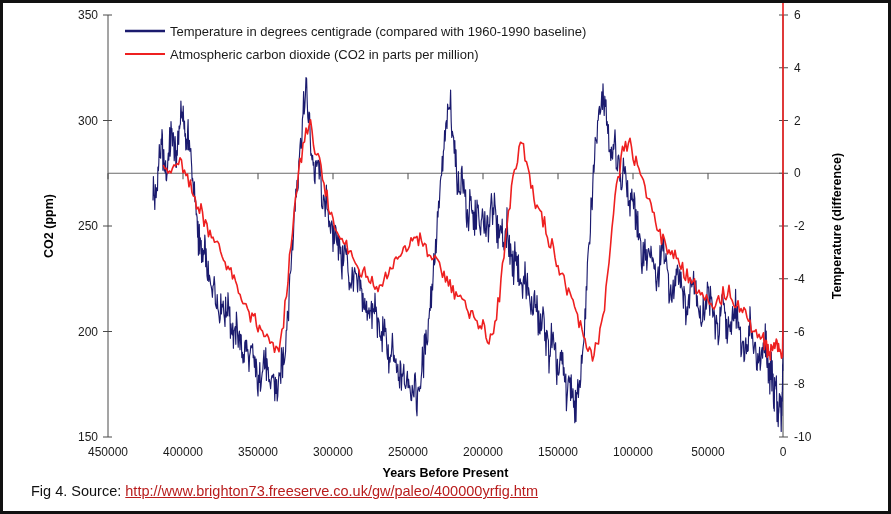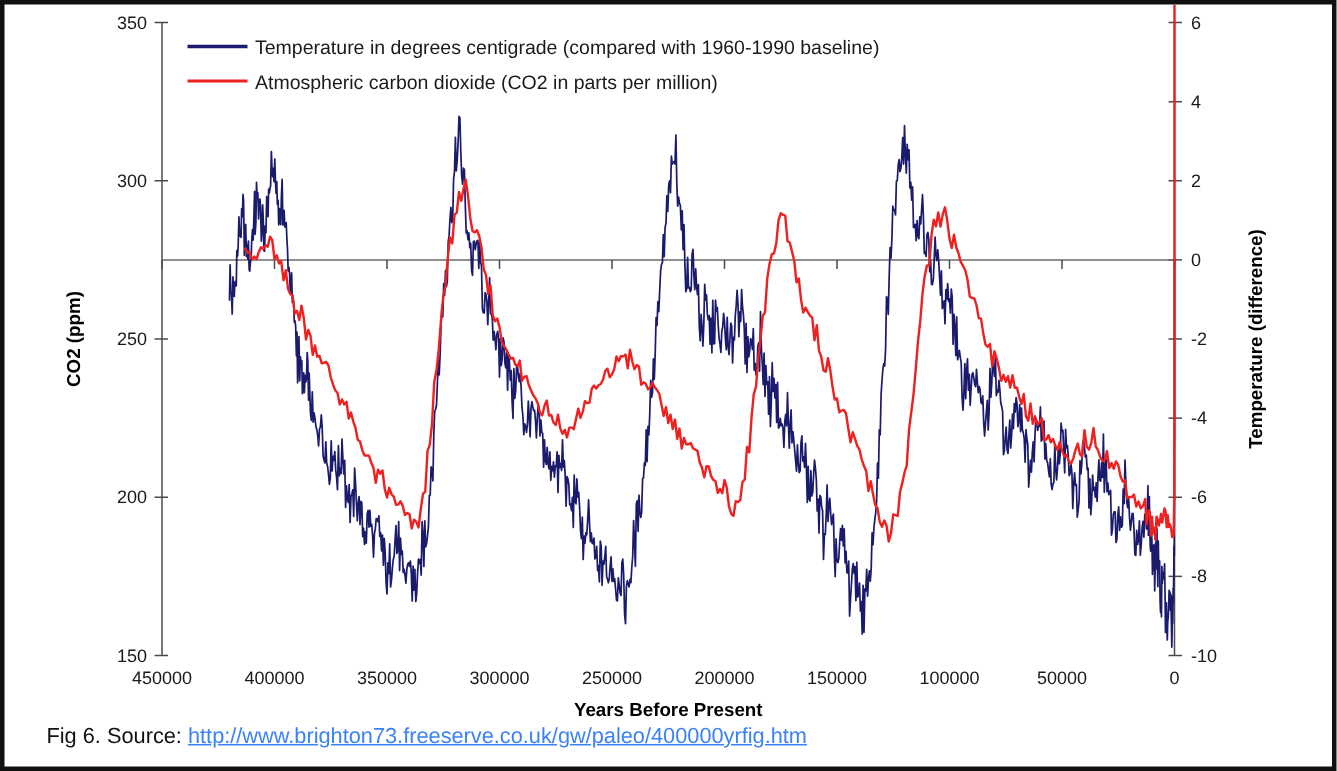--- a/index.html
+++ b/index.html
@@ -13,21 +13,21 @@
   .zeroline{stroke:#6b6b6b;stroke-width:1;}
   .ticklabel{font-family:"Liberation Sans",sans-serif;font-size:12px;fill:#1a1a1a;}
   .axtitle{font-family:"Liberation Sans",sans-serif;font-size:12.5px;font-weight:bold;fill:#000000;}
   .legtext{font-family:"Liberation Sans",sans-serif;font-size:13px;fill:#1a1a1a;}
   .series-temp{fill:none;stroke:#1b1b6e;stroke-width:1.15;stroke-linejoin:round;stroke-linecap:round;}
   .series-co2{fill:none;stroke:#ee2020;stroke-width:1.6;stroke-linejoin:round;stroke-linecap:round;}
   .legline-temp{stroke:#1b1b6e;stroke-width:2.4;}
   .legline-co2{stroke:#ee2020;stroke-width:2.0;}
   #caption{position:absolute;left:28px;top:480px;font-size:14.5px;color:#111111;
            font-family:"Liberation Sans",sans-serif;white-space:nowrap;}
-  #caption a{color:#3b82f6;text-decoration:underline;}
+  #caption a{color:#b91c1c;text-decoration:underline;}
 </style>
 </head>
 <body>
 
 <div id="frame">
   <div id="figure">
     <svg id="plot" width="885" height="475" viewBox="0 0 885 475">
         <line x1="105" y1="12" x2="105" y2="434" class="axis-line"></line>
         <line x1="100" y1="434" x2="109" y2="434" class="tick"></line>
         <text x="95" y="438" class="ticklabel" text-anchor="end">150</text>
@@ -89,16 +89,16 @@
         </defs>
         <path d="M150.0,197.0L150.4,173.5L150.9,192.5L151.3,192.5L151.8,206.4L152.3,181.6L152.7,191.0L153.2,194.6L153.6,185.0L154.1,184.4L154.5,187.6L154.9,164.0L155.4,167.7L155.8,160.0L156.3,141.6L156.8,154.5L157.2,154.5L157.7,155.2L158.1,136.2L158.6,141.5L159.0,126.6L159.4,131.3L159.9,167.2L160.3,153.4L160.8,146.6L161.3,168.0L161.7,160.0L162.2,169.8L162.6,157.7L163.1,176.7L163.5,177.8L163.9,172.4L164.4,169.2L164.8,157.7L165.3,150.0L165.8,157.1L166.2,144.0L166.7,124.6L167.1,153.2L167.6,145.5L168.0,118.6L168.4,127.1L168.9,125.6L169.4,143.0L169.8,130.5L170.3,129.7L170.7,135.1L171.2,157.7L171.6,151.6L172.1,133.5L172.5,143.1L172.9,164.2L173.4,164.4L173.8,147.6L174.3,152.3L174.8,128.0L175.2,139.7L175.7,141.4L176.1,123.1L176.6,125.6L177.0,122.3L177.4,121.0L177.9,98.1L178.3,108.1L178.8,115.0L179.3,109.2L179.7,118.1L180.2,103.1L180.6,117.0L181.1,125.9L181.5,118.0L181.9,133.2L182.4,130.6L182.8,146.9L183.3,136.1L183.8,145.0L184.2,146.7L184.6,127.8L185.1,116.6L185.6,147.0L186.0,145.5L186.4,137.3L186.9,148.3L187.3,146.5L187.8,145.5L188.3,156.8L188.7,163.8L189.1,177.6L189.6,175.3L190.1,180.1L190.5,192.5L190.9,191.2L191.4,178.9L191.9,198.7L192.3,195.4L192.8,198.9L193.2,211.7L193.6,210.8L194.1,214.3L194.6,234.2L195.0,218.4L195.4,252.2L195.9,237.9L196.3,221.4L196.8,250.9L197.3,234.9L197.7,239.3L198.2,237.5L198.6,259.5L199.1,254.9L199.5,245.6L199.9,258.8L200.4,247.3L200.8,251.7L201.3,250.0L201.8,232.1L202.2,237.6L202.7,263.7L203.1,245.7L203.6,260.9L204.0,272.8L204.6,277.3L205.2,258.2L205.8,278.5L206.4,272.2L207.0,275.9L207.6,281.4L208.2,283.3L208.8,287.1L209.4,294.3L210.0,283.1L210.6,281.6L211.2,273.6L211.8,281.8L212.4,301.0L213.0,303.6L213.6,305.6L214.2,291.5L214.8,305.7L215.4,308.1L216.0,313.1L216.6,319.9L217.2,315.7L217.8,290.9L218.4,310.9L219.0,301.3L219.6,303.9L220.2,298.0L220.8,310.1L221.4,315.4L222.0,323.5L222.6,294.1L223.2,314.1L223.8,309.2L224.4,312.8L225.0,289.7L225.6,303.1L226.2,313.0L226.8,303.9L227.4,335.3L228.0,320.9L228.6,330.3L229.2,331.9L229.8,320.0L230.4,345.3L231.0,327.9L231.6,326.2L232.2,323.6L232.8,341.3L233.4,309.1L234.0,318.8L234.6,331.9L235.2,344.2L235.8,332.4L236.4,328.1L237.0,346.7L237.6,331.3L238.2,332.1L238.8,354.6L239.4,349.3L240.0,360.0L240.6,351.6L241.2,359.1L241.8,339.6L242.4,337.3L243.0,348.5L243.6,337.2L244.2,347.9L244.8,346.6L245.4,354.1L246.0,368.5L246.6,352.9L247.2,349.6L247.8,342.8L248.4,342.9L249.0,344.8L249.6,340.9L250.2,354.6L250.8,352.3L251.4,364.3L252.0,353.8L252.6,373.8L253.2,356.1L253.8,365.7L254.4,385.7L255.0,393.0L255.6,372.2L256.2,379.4L256.8,359.6L257.4,388.3L258.0,383.6L258.6,375.5L259.2,370.0L259.8,367.5L260.4,356.7L261.0,347.4L261.6,366.0L262.2,363.9L262.8,344.7L263.4,377.4L264.0,355.7L264.6,366.7L265.2,364.4L265.8,378.6L266.4,376.5L267.0,380.4L267.6,385.8L268.2,376.9L268.8,373.1L269.4,372.2L270.0,374.6L270.6,371.0L271.2,379.1L271.8,397.7L272.4,374.4L273.0,390.4L273.6,376.6L274.2,398.0L274.8,392.6L275.4,378.7L276.0,369.7L276.6,372.6L277.2,370.0L277.8,380.4L278.4,344.8L279.0,352.8L279.6,374.6L280.2,344.3L280.8,361.6L281.4,359.3L282.0,354.3L282.6,348.3L283.2,327.5L283.8,327.0L284.4,308.2L285.0,310.6L285.6,317.6L286.2,286.6L286.8,271.3L287.4,270.0L288.0,267.0L288.6,252.2L289.2,237.0L289.8,247.0L290.4,233.8L291.0,215.2L291.6,201.0L292.2,208.2L292.8,186.1L293.4,194.0L294.0,177.3L294.6,188.0L295.2,184.7L295.8,158.3L296.4,154.1L297.0,142.7L297.6,135.3L298.2,145.4L298.8,143.4L299.4,116.3L300.0,111.4L300.6,88.6L301.2,110.9L301.8,104.0L302.4,91.9L303.0,74.6L303.6,75.5L304.2,98.4L304.8,114.4L305.4,119.7L306.0,109.0L306.6,110.3L307.2,133.7L307.8,152.3L308.4,150.9L309.0,156.8L309.6,152.3L310.2,162.2L310.8,159.3L311.4,177.3L312.0,180.6L312.6,158.0L313.2,157.7L313.8,163.5L314.4,159.9L315.0,157.4L315.6,157.3L316.2,176.0L316.8,158.6L317.4,171.4L318.0,174.4L318.6,202.8L319.2,205.5L319.8,205.7L320.4,192.1L321.0,193.3L321.6,198.6L322.2,213.5L322.8,196.4L323.4,182.1L324.0,206.0L324.6,206.5L325.2,209.2L325.8,223.8L326.4,218.1L327.0,222.6L327.6,230.2L328.2,220.0L328.8,217.9L329.4,222.6L330.0,248.4L330.6,222.8L331.2,240.7L331.8,236.1L332.4,222.3L333.0,224.9L333.6,239.1L334.2,242.2L334.8,231.8L335.4,257.1L336.0,233.3L336.6,237.8L337.2,250.6L337.8,244.0L338.4,265.0L339.0,276.0L339.6,242.8L340.2,262.6L340.8,257.5L341.4,241.2L342.0,240.9L342.6,248.2L343.2,251.4L343.8,245.7L344.4,254.9L345.0,268.8L345.6,274.0L346.2,286.8L346.8,279.5L347.4,281.1L348.0,285.2L348.6,280.0L349.2,264.4L349.8,274.1L350.4,288.2L351.0,269.4L351.6,264.7L352.2,268.3L352.8,270.8L353.4,270.6L354.0,277.6L354.6,289.0L355.2,276.1L355.8,266.6L356.4,269.0L357.0,287.6L357.6,277.1L358.2,285.1L358.8,286.0L359.4,308.5L360.0,290.3L360.6,304.4L361.2,306.6L361.8,295.3L362.4,306.0L363.0,309.5L363.6,298.2L364.2,317.2L364.8,307.9L365.4,310.7L366.0,304.9L366.6,315.1L367.2,307.6L367.8,308.0L368.4,298.3L369.0,325.4L369.6,300.5L370.2,308.8L370.8,305.9L371.4,310.7L372.0,290.2L372.6,308.5L373.2,304.0L373.8,313.9L374.4,334.5L375.0,314.8L375.6,316.2L376.2,319.7L376.8,333.6L377.4,333.0L378.0,337.5L378.6,328.5L379.2,348.6L379.8,313.7L380.4,330.8L381.0,332.9L381.6,316.2L382.2,328.4L382.8,325.3L383.4,335.2L384.0,350.5L384.6,356.1L385.2,341.7L385.8,370.0L386.4,354.4L387.0,359.1L387.6,352.1L388.2,353.5L388.8,343.7L389.4,330.3L390.0,345.0L390.6,358.1L391.2,352.3L391.8,359.2L392.4,359.5L393.0,355.7L393.6,369.6L394.2,367.6L394.8,361.2L395.4,377.5L396.0,374.3L396.6,385.0L397.2,357.8L397.8,361.3L398.4,387.2L399.0,371.1L399.6,373.1L400.2,368.3L400.8,361.2L401.4,381.1L402.0,383.2L402.6,385.5L403.2,382.5L403.8,373.7L404.4,368.3L405.0,384.6L405.6,376.2L406.2,384.7L406.8,382.8L407.4,389.7L408.0,397.2L408.6,397.6L409.2,382.3L409.8,387.0L410.4,392.2L411.0,394.0L411.6,372.0L412.2,369.8L412.8,380.7L413.4,406.5L414.0,412.8L414.6,388.0L415.2,384.1L415.8,386.2L416.4,388.3L417.0,383.3L417.6,385.4L418.2,375.0L418.8,368.0L419.4,344.0L420.0,358.4L420.6,374.6L421.2,333.0L421.8,330.8L422.4,351.2L423.0,327.1L423.6,338.5L424.2,342.0L424.8,337.9L425.4,316.0L426.0,315.6L426.6,305.5L427.2,307.4L427.8,283.5L428.4,304.7L429.0,281.2L429.6,287.0L430.2,272.0L430.8,250.5L431.4,261.9L432.0,258.8L432.6,236.3L433.2,249.8L433.8,233.0L434.4,208.7L435.0,214.0L435.6,198.0L436.2,204.8L436.8,190.6L437.4,177.8L438.0,173.2L438.6,172.1L439.2,153.4L439.8,168.1L440.4,148.4L441.0,145.8L441.6,127.5L442.2,137.9L442.8,120.4L443.4,117.5L444.0,125.5L444.6,101.1L445.2,106.5L445.8,105.2L446.4,104.7L447.0,106.3L447.6,87.0L448.2,118.7L448.8,134.4L449.4,128.4L450.0,132.5L450.6,134.1L451.2,150.2L451.8,137.5L452.4,163.4L453.0,146.7L453.6,173.6L454.2,191.5L454.8,189.5L455.4,168.6L456.0,188.9L456.6,188.6L457.2,191.4L457.8,190.0L458.4,166.4L459.0,163.2L459.6,180.7L460.2,190.1L460.8,176.3L461.4,187.8L462.0,193.5L462.6,186.8L463.2,214.6L463.8,224.2L464.4,206.6L465.0,214.7L465.6,227.7L466.2,213.4L466.8,186.6L467.4,197.1L468.0,193.5L468.6,206.6L469.2,210.3L469.8,207.4L470.4,226.5L471.0,209.0L471.6,232.2L472.2,197.2L472.8,226.2L473.4,226.1L474.0,197.0L474.6,204.6L475.2,202.0L475.8,213.7L476.4,222.5L477.0,226.4L477.6,232.0L478.2,217.8L478.8,215.0L479.4,205.9L480.0,211.3L480.6,223.0L481.2,230.1L481.8,208.5L482.4,227.5L483.0,233.5L483.6,223.5L484.2,212.4L484.8,214.4L485.4,239.0L486.0,221.9L486.6,223.6L487.2,207.5L487.8,200.6L488.4,190.6L489.0,199.9L489.6,221.4L490.2,204.9L490.8,211.4L491.4,190.1L492.0,201.2L492.6,206.7L493.2,216.4L493.8,239.6L494.4,212.5L495.0,245.3L495.6,221.4L496.2,234.9L496.8,230.6L497.4,222.7L498.0,224.2L498.6,229.9L499.2,216.0L499.8,243.7L500.4,239.3L501.0,246.9L501.6,245.9L502.2,228.2L502.8,225.5L503.4,244.4L504.0,204.7L504.6,229.8L505.2,239.2L505.8,253.5L506.4,232.4L507.0,261.3L507.6,240.8L508.2,253.2L508.8,251.6L509.4,273.1L510.0,248.0L510.6,281.4L511.2,264.9L511.8,238.8L512.4,257.9L513.0,249.2L513.6,262.3L514.2,253.4L514.8,278.6L515.4,251.9L516.0,282.4L516.6,281.5L517.2,275.9L517.8,280.7L518.4,279.7L519.0,282.6L519.6,295.3L520.2,277.7L520.8,273.2L521.4,281.0L522.0,258.8L522.6,278.8L523.2,295.8L523.8,279.5L524.4,270.3L525.0,292.2L525.6,284.7L526.2,290.3L526.8,297.4L527.4,304.1L528.0,311.2L528.6,293.5L529.2,305.6L529.8,312.1L530.4,310.7L531.0,292.1L531.6,287.5L532.2,304.4L532.8,301.6L533.4,308.6L534.0,292.6L534.6,308.7L535.2,332.0L535.8,307.9L536.4,329.6L537.0,331.0L537.6,310.8L538.2,327.7L538.8,325.4L539.4,313.8L540.0,303.8L540.6,308.9L541.2,316.4L541.8,337.6L542.4,329.7L543.0,352.4L543.6,327.3L544.2,328.3L544.8,335.1L545.4,337.4L546.0,369.9L546.6,352.9L547.2,353.3L547.8,340.5L548.4,320.3L549.0,344.6L549.6,333.4L550.2,329.2L550.8,339.5L551.4,346.8L552.0,342.3L552.6,339.7L553.2,366.0L553.8,381.5L554.4,356.2L555.0,371.0L555.6,372.1L556.2,369.3L556.8,357.9L557.4,349.4L558.0,357.2L558.6,347.3L559.2,360.9L559.8,349.5L560.4,372.2L561.0,364.5L561.6,378.7L562.2,379.1L562.8,371.1L563.4,407.7L564.0,396.3L564.6,386.8L565.2,376.5L565.8,372.8L566.4,379.3L567.0,374.8L567.6,397.4L568.2,371.8L568.8,395.0L569.4,393.4L570.0,385.7L570.6,404.3L571.2,398.1L571.8,419.7L572.4,387.3L573.0,418.5L573.6,389.5L574.2,390.9L574.8,376.6L575.4,394.4L576.0,383.0L576.6,377.5L577.2,384.5L577.8,376.1L578.4,352.2L579.0,360.2L579.6,349.1L580.2,343.4L580.8,338.9L581.4,331.4L582.0,305.8L582.6,315.8L583.2,283.5L583.8,287.0L584.4,259.9L585.0,250.7L585.6,243.0L586.2,239.4L586.8,241.0L587.4,229.3L588.0,194.8L588.6,196.2L589.2,206.6L589.8,180.9L590.4,162.1L591.0,169.1L591.6,156.4L592.2,134.4L592.8,136.9L593.4,137.1L594.0,140.3L594.6,117.8L595.2,117.3L595.8,107.0L596.4,103.4L597.0,111.4L597.6,109.2L598.2,102.2L598.8,88.8L599.4,106.4L600.0,80.8L600.6,100.0L601.2,112.5L601.8,93.2L602.4,103.5L603.0,96.9L603.6,122.2L604.2,118.6L604.8,130.4L605.4,121.6L606.0,148.6L606.6,148.4L607.2,146.6L607.8,157.5L608.4,144.0L609.0,154.3L609.6,156.1L610.2,141.5L610.8,146.3L611.4,136.8L612.0,126.8L612.6,141.4L613.2,166.0L613.8,165.1L614.4,167.9L615.0,153.3L615.6,152.0L616.2,156.6L616.8,178.1L617.4,170.8L618.0,186.4L618.6,186.8L619.2,183.4L619.8,169.9L620.4,155.1L621.0,167.0L621.6,170.7L622.2,163.5L622.8,170.8L623.4,181.9L624.0,193.8L624.6,177.5L625.2,202.6L625.8,201.9L626.4,197.5L627.0,212.9L627.6,190.1L628.2,196.7L628.8,186.1L629.4,198.0L630.0,196.2L630.6,205.8L631.2,189.7L631.8,195.3L632.4,226.5L633.0,206.5L633.6,214.8L634.2,234.0L634.8,208.3L635.4,236.8L636.0,234.1L636.6,230.5L637.2,235.2L637.8,238.7L638.4,262.4L639.0,270.4L639.6,258.9L640.2,239.4L640.8,262.8L641.4,243.5L642.0,236.2L642.6,257.1L643.2,246.6L643.8,267.2L644.4,256.0L645.0,246.8L645.6,245.5L646.2,248.9L646.8,253.1L647.4,254.8L648.0,243.2L648.6,252.2L649.2,258.8L649.8,254.7L650.4,256.8L651.0,265.4L651.6,266.2L652.2,260.9L652.8,278.4L653.4,287.7L654.0,279.1L654.6,271.4L655.2,263.9L655.8,283.7L656.4,271.2L657.0,242.6L657.6,261.8L658.2,252.2L658.8,236.8L659.4,243.2L660.0,247.9L660.6,234.9L661.2,260.7L661.8,257.2L662.4,258.5L663.0,250.5L663.6,257.2L664.2,265.8L664.8,268.0L665.4,271.1L666.0,300.1L666.6,297.2L667.2,288.4L667.8,281.8L668.4,296.7L669.0,299.3L669.6,287.2L670.2,277.0L670.8,295.6L671.4,287.2L672.0,273.0L672.6,282.8L673.2,266.0L673.8,271.8L674.4,262.0L675.0,265.9L675.6,281.4L676.2,276.9L676.8,266.7L677.4,284.8L678.0,269.1L678.6,283.3L679.2,285.6L679.8,289.2L680.4,305.2L681.0,283.4L681.6,289.4L682.2,293.4L682.8,321.7L683.4,312.2L684.0,303.8L684.6,311.8L685.2,298.6L685.8,291.5L686.4,304.9L687.0,286.9L687.6,275.9L688.2,277.9L688.8,283.9L689.4,280.5L690.0,281.3L690.6,268.3L691.2,291.1L691.8,289.9L692.4,279.0L693.0,277.7L693.6,303.0L694.2,292.8L694.8,304.1L695.4,305.4L696.0,310.4L696.6,314.9L697.2,302.8L697.8,319.9L698.4,323.4L699.0,319.4L699.6,318.7L700.2,293.5L700.8,309.6L701.4,317.0L702.0,308.9L702.6,294.4L703.2,306.2L703.8,300.3L704.4,279.0L705.0,284.7L705.6,284.0L706.2,298.4L706.8,312.3L707.4,283.3L708.0,295.6L708.6,294.1L709.2,300.9L709.8,314.1L710.4,312.6L711.0,306.5L711.6,311.9L712.2,336.0L712.8,319.6L713.4,312.3L714.0,320.6L714.6,320.1L715.2,341.8L715.8,336.7L716.4,331.0L717.0,304.1L717.6,312.9L718.2,306.4L718.8,292.4L719.4,290.7L720.0,295.8L720.6,301.8L721.2,300.4L721.8,310.2L722.4,309.2L723.0,335.6L723.6,316.3L724.2,340.2L724.8,331.0L725.4,313.7L726.0,323.9L726.6,322.0L727.2,328.5L727.8,318.9L728.4,331.3L729.0,314.6L729.6,303.5L730.2,317.2L730.8,317.8L731.4,305.6L732.0,315.3L732.6,286.4L733.2,325.2L733.8,309.6L734.4,303.2L735.0,324.8L735.6,319.1L736.2,326.8L736.8,325.5L737.4,324.0L738.0,353.7L738.6,350.0L739.2,340.0L739.8,338.1L740.4,338.2L741.0,358.6L741.6,356.5L742.2,340.3L742.8,334.9L743.4,350.6L744.0,341.6L744.6,348.5L745.2,347.5L745.8,323.0L746.4,332.8L747.0,303.7L747.6,319.1L748.2,331.7L748.8,335.5L749.4,328.4L750.0,341.6L750.6,350.4L751.2,345.3L751.8,339.3L752.4,339.4L753.0,350.3L753.6,366.7L754.2,367.3L754.8,350.6L755.4,360.0L756.0,356.6L756.6,344.2L757.2,367.1L757.8,360.3L758.4,348.8L759.0,344.6L759.6,355.1L760.2,339.8L760.8,340.3L761.4,349.8L762.0,332.9L762.3,320.8L762.6,353.8L762.9,338.2L763.2,328.0L763.5,345.3L763.8,360.8L764.1,364.5L764.4,353.5L764.7,350.0L765.0,359.3L765.3,379.9L765.6,366.0L765.9,377.1L766.2,360.3L766.5,364.3L766.8,390.9L767.1,376.7L767.4,358.5L767.7,368.0L768.0,376.3L768.3,349.1L768.6,372.6L768.9,388.0L769.2,357.7L769.5,376.2L769.8,371.6L770.1,371.0L770.4,397.8L770.7,405.3L771.0,394.1L771.3,408.1L771.6,374.6L771.9,386.0L772.2,378.6L772.5,383.0L772.8,380.1L773.1,378.5L773.4,372.9L773.7,393.9L774.0,418.6L774.3,411.6L774.6,398.9L774.9,414.1L775.2,423.6L775.5,411.1L775.8,409.0L776.1,402.1L776.4,390.5L776.7,396.8L777.0,391.8L777.3,404.0L777.6,393.3L777.9,410.6L778.2,428.4L778.5,412.7L778.6,394.8L778.8,412.5L779.0,399.1L779.1,389.5L779.3,388.5L779.3,398.3L779.4,382.8L779.5,386.9L779.6,361.5L779.7,363.2L779.8,359.6L779.8,362.6L779.9,367.4L779.9,360.8L780.0,170.3" class="series-temp" clip-path="url(#plotclip)"></path>
         <path d="M160.5,162.7L162.0,165.7L163.5,165.4L165.0,170.0L166.5,168.0L168.0,169.8L169.5,165.1L171.0,161.9L172.5,162.9L174.0,160.6L175.5,161.5L177.0,154.8L178.5,157.0L180.0,169.8L181.5,167.2L183.0,172.6L184.5,171.1L186.0,183.8L187.5,177.1L189.0,189.6L190.5,193.1L192.0,193.9L193.5,205.9L195.0,204.2L196.5,210.3L198.0,200.8L199.5,208.8L201.0,223.3L202.5,216.9L204.0,220.9L205.5,233.6L207.0,227.3L208.5,234.8L210.0,234.2L211.5,239.2L213.0,238.7L214.5,238.3L216.0,240.8L217.5,248.5L219.0,253.2L220.5,257.2L222.0,259.0L223.5,266.6L225.0,263.3L226.5,266.6L228.0,264.8L229.5,276.0L231.0,272.0L232.5,277.9L234.0,282.2L235.5,290.2L237.0,291.3L238.5,297.1L240.0,300.7L241.5,300.6L243.0,300.8L244.5,305.5L246.0,308.9L247.5,318.9L249.0,310.1L250.5,312.8L252.0,310.6L253.5,323.0L255.0,328.7L256.5,322.2L258.0,326.5L259.5,328.1L261.0,333.5L262.5,333.4L264.0,331.1L265.5,334.3L267.0,340.3L268.5,339.0L270.0,339.8L271.5,349.3L273.0,343.4L274.5,344.9L276.0,348.7L277.5,336.5L279.0,326.2L280.5,324.7L282.0,297.8L283.5,293.6L285.0,279.7L286.5,251.5L288.0,243.6L289.5,230.1L291.0,210.5L292.5,194.5L294.0,187.9L295.5,169.0L297.0,155.3L298.5,159.3L300.0,140.2L301.5,138.8L303.0,125.0L304.5,130.9L306.0,123.0L307.5,116.7L309.0,127.4L310.5,142.5L312.0,151.0L313.5,151.9L315.0,150.5L316.5,154.5L318.0,162.1L319.5,176.5L321.0,180.3L322.5,193.1L324.0,187.2L325.5,207.3L327.0,211.2L328.5,209.4L330.0,215.1L331.5,224.8L333.0,227.6L334.5,230.0L336.0,233.2L337.5,236.1L339.0,235.5L340.5,240.0L342.0,241.1L343.5,237.4L345.0,250.8L346.5,248.2L348.0,247.7L349.5,253.7L351.0,257.2L352.5,260.5L354.0,262.6L355.5,265.8L357.0,272.2L358.5,273.9L360.0,267.5L361.5,264.0L363.0,274.1L364.5,273.6L366.0,278.7L367.5,280.3L369.0,273.5L370.5,282.6L372.0,286.2L373.5,283.6L375.0,288.6L376.5,282.3L378.0,281.9L379.5,283.1L381.0,276.4L382.5,269.4L384.0,275.6L385.5,271.6L387.0,264.4L388.5,265.8L390.0,265.4L391.5,256.2L393.0,254.0L394.5,256.0L396.0,253.8L397.5,253.0L399.0,250.2L400.5,244.3L402.0,242.8L403.5,248.5L405.0,246.5L406.5,243.1L408.0,234.7L409.5,237.8L411.0,234.4L412.5,234.6L414.0,233.4L415.5,242.5L417.0,230.1L418.5,237.9L420.0,243.1L421.5,240.3L423.0,241.5L424.5,253.5L426.0,251.9L427.5,252.9L429.0,256.6L430.5,255.3L432.0,252.4L433.5,255.1L435.0,257.0L436.5,259.5L438.0,266.9L439.5,274.3L441.0,268.4L442.5,279.0L444.0,273.4L445.5,283.0L447.0,276.7L448.5,289.5L450.0,282.7L451.5,296.0L453.0,288.9L454.5,293.2L456.0,293.2L457.5,292.3L459.0,295.8L460.5,296.7L462.0,297.6L463.5,305.3L465.0,308.8L466.5,315.2L468.0,307.8L469.5,307.9L471.0,314.2L472.5,316.9L474.0,317.9L475.5,325.6L477.0,322.8L478.5,325.8L480.0,316.9L481.5,322.1L483.0,334.7L484.5,339.6L486.0,340.9L487.5,331.1L489.0,331.7L490.5,330.3L492.0,318.4L493.5,316.7L495.0,294.9L496.5,298.6L498.0,275.5L499.5,259.9L501.0,254.8L502.5,235.7L504.0,223.0L505.5,207.6L507.0,205.3L508.5,182.6L510.0,173.0L511.5,166.6L513.0,165.8L514.5,159.4L516.0,143.8L517.5,139.2L519.0,140.2L520.5,140.8L522.0,157.8L523.5,158.7L525.0,164.6L526.5,171.0L528.0,185.2L529.5,182.6L531.0,196.6L532.5,205.4L534.0,202.1L535.5,204.9L537.0,207.4L538.5,208.8L540.0,223.8L541.5,213.8L543.0,230.8L544.5,234.8L546.0,243.9L547.5,244.8L549.0,235.8L550.5,243.6L552.0,254.7L553.5,263.4L555.0,262.6L556.5,271.9L558.0,270.7L559.5,270.3L561.0,272.5L562.5,282.5L564.0,291.9L565.5,285.1L567.0,289.4L568.5,294.3L570.0,296.8L571.5,303.4L573.0,307.7L574.5,311.2L576.0,324.4L577.5,317.8L579.0,326.4L580.5,333.7L582.0,335.7L583.5,344.9L585.0,348.2L586.5,344.0L588.0,347.3L589.5,358.0L591.0,352.4L592.5,339.9L594.0,340.4L595.5,341.0L597.0,325.2L598.5,319.1L600.0,312.0L601.5,307.4L603.0,283.5L604.5,271.9L606.0,260.0L607.5,243.0L609.0,224.6L610.5,211.1L612.0,192.7L613.5,180.8L615.0,173.9L616.5,174.1L618.0,153.9L619.5,143.4L621.0,147.9L622.5,138.6L624.0,148.0L625.5,139.9L627.0,135.2L628.5,143.9L630.0,156.2L631.5,162.3L633.0,153.4L634.5,162.0L636.0,165.8L637.5,171.6L639.0,174.2L640.5,177.2L642.0,183.3L643.5,194.7L645.0,195.7L646.5,195.8L648.0,200.5L649.5,209.0L651.0,209.4L652.5,219.1L654.0,226.8L655.5,228.2L657.0,226.3L658.5,241.1L660.0,231.2L661.5,236.3L663.0,242.6L664.5,250.9L666.0,246.9L667.5,251.5L669.0,247.8L670.5,255.4L672.0,247.2L673.5,255.5L675.0,255.4L676.5,261.9L678.0,266.3L679.5,259.6L681.0,274.6L682.5,277.5L684.0,266.0L685.5,279.6L687.0,274.5L688.5,280.1L690.0,278.5L691.5,275.8L693.0,290.5L694.5,290.0L696.0,287.1L697.5,291.8L699.0,289.6L700.5,294.1L702.0,297.1L703.5,291.8L705.0,297.3L706.5,301.3L708.0,300.3L709.5,304.3L711.0,306.1L712.5,302.7L714.0,297.0L715.5,292.7L717.0,299.8L718.5,301.4L720.0,283.8L721.5,294.9L723.0,296.7L724.5,292.4L726.0,282.3L727.5,294.6L729.0,297.1L730.5,301.8L732.0,304.5L733.5,303.6L735.0,297.7L736.5,309.0L738.0,305.6L739.5,309.5L741.0,304.6L742.5,307.0L744.0,314.5L745.5,318.1L747.0,317.2L748.5,329.3L750.0,328.3L751.5,328.4L753.0,326.7L754.5,334.7L756.0,331.3L757.5,335.9L759.0,334.2L760.5,329.7L761.3,346.6L762.0,341.7L762.8,337.2L763.5,338.1L764.3,354.2L765.0,341.5L765.8,352.5L766.5,349.0L767.3,357.0L768.0,341.5L768.8,343.4L769.5,347.4L770.3,344.5L771.0,339.7L771.8,345.4L772.5,341.4L773.3,336.0L774.0,337.7L774.8,348.5L775.5,340.5L776.3,348.3L777.0,346.5L777.8,349.8L778.5,355.1L778.9,350.7L779.3,354.1L779.5,352.9L779.7,336.8L779.8,332.0L779.9,330.4L779.9,317.2L779.9,309.7L779.9,295.1L780.0,287.2L780.0,273.0L780.0,-114.6L780.0,12.0" class="series-co2" clip-path="url(#plotclip)"></path>
         <line x1="122" y1="28" x2="162" y2="28" class="legline-temp"></line>
         <text x="167" y="33" class="legtext">Temperature in degrees centigrade (compared with 1960-1990 baseline)</text>
         <line x1="122" y1="51" x2="162" y2="51" class="legline-co2"></line>
         <text x="167" y="56" class="legtext">Atmospheric carbon dioxide (CO2 in parts per million)</text>
       </svg>
   </div>
   <div id="caption">
-    <span>Fig 6. Source:</span>
+    <span>Fig 4. Source:</span>
     <a href="#">http://www.brighton73.freeserve.co.uk/gw/paleo/400000yrfig.htm</a>
   </div>
 </div>
 
 </body></html>

